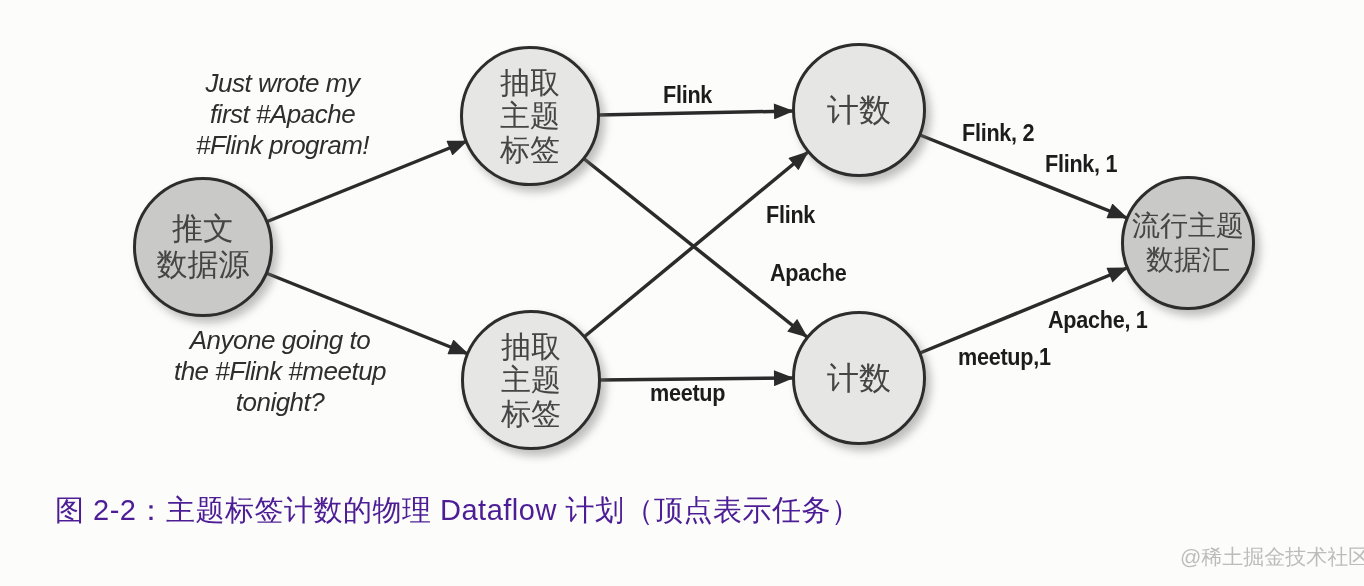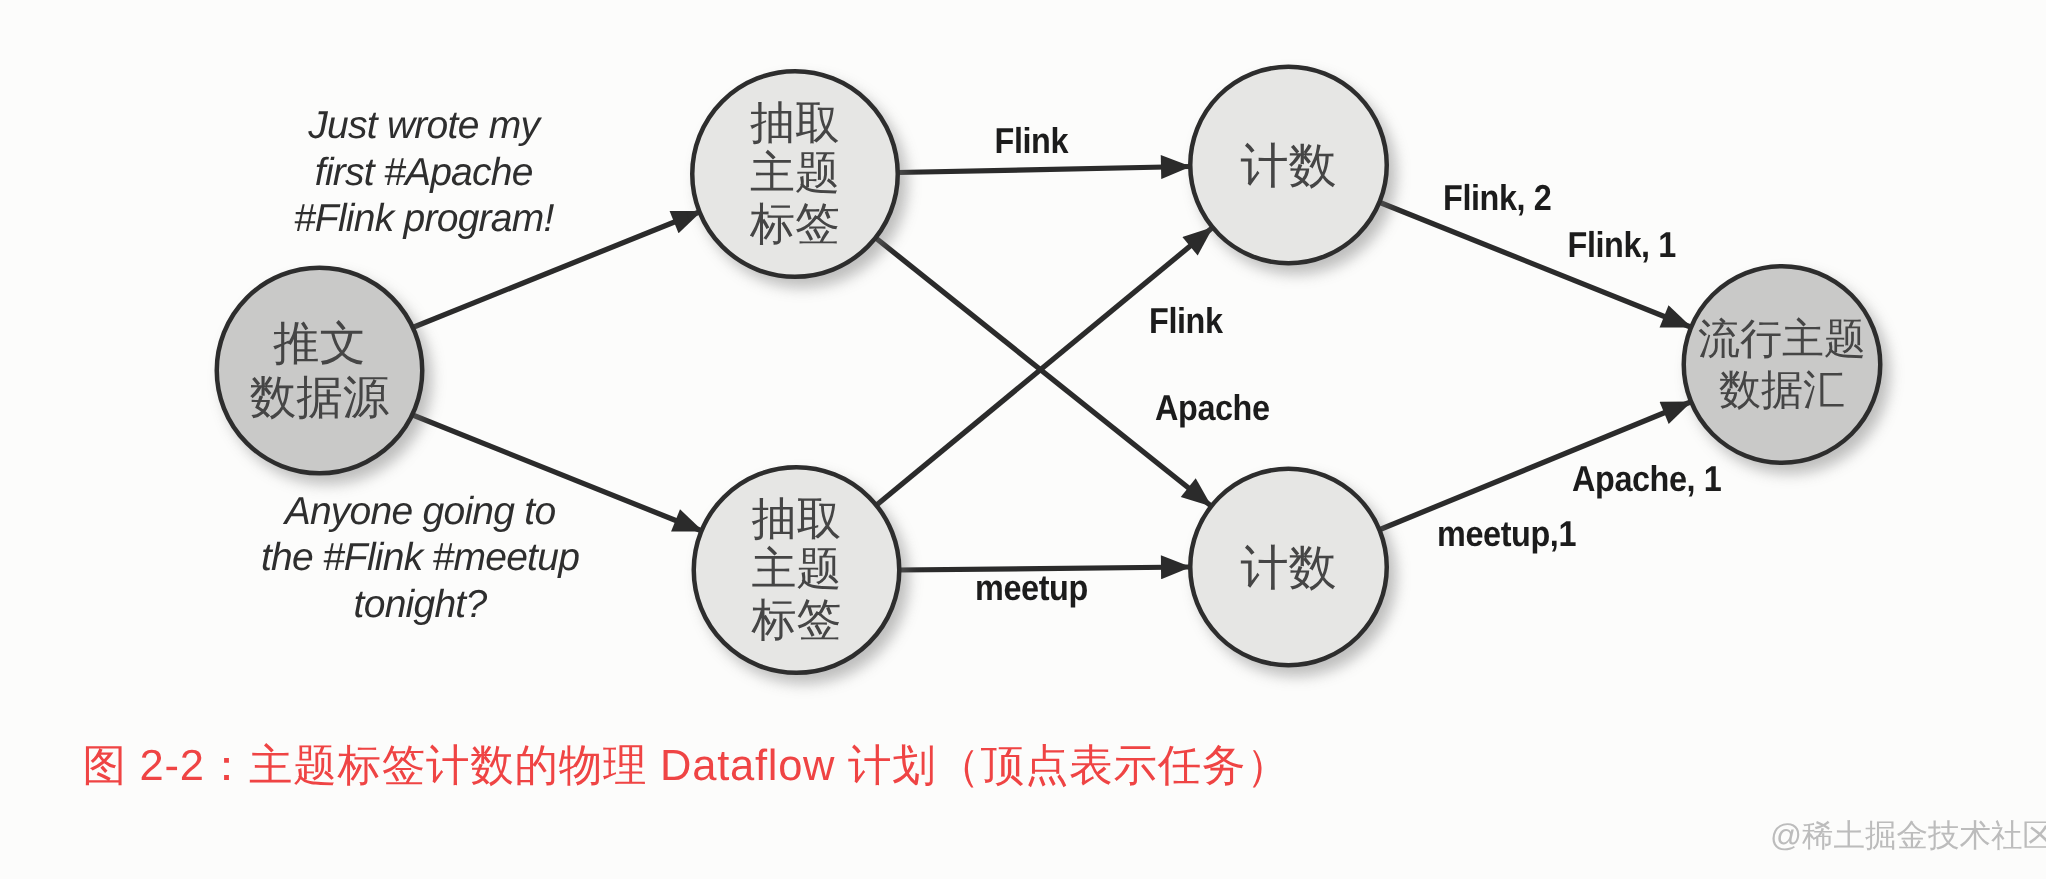--- a/index.html
+++ b/index.html
@@ -22,21 +22,21 @@
   .node{
     position:absolute;box-sizing:border-box;border-radius:50%;
     border:3.5px solid var(--node-border);
     display:flex;align-items:center;justify-content:center;
     text-align:center;white-space:pre-line;color:var(--node-text);
     box-shadow:5px 6px 9px rgba(115,115,115,0.45);
     line-height:1.15;font-weight:400;
   }
   .node.dark{background:var(--node-fill-dark);}
   .node.light{background:var(--node-fill-light);}
-  .node-source{left:143px;top:177px;width:140px;height:140px;font-size:31px;}
+  .node-source{left:133px;top:177px;width:140px;height:140px;font-size:31px;}
   .node-extract-top{left:460px;top:46px;width:140px;height:140px;font-size:30px;line-height:1.12;}
   .node-extract-bottom{left:461px;top:310px;width:140px;height:140px;font-size:30px;line-height:1.12;}
   .node-count-top{left:792px;top:43px;width:134px;height:134px;font-size:32px;}
   .node-count-bottom{left:792px;top:311px;width:134px;height:134px;font-size:32px;}
   .node-sink{left:1121px;top:176px;width:134px;height:134px;font-size:28px;line-height:1.2;text-align:center;}
   .annotation{
     position:absolute;font-style:italic;font-size:26px;line-height:1.19;
     color:#2e2e2e;text-align:center;white-space:pre-line;letter-spacing:-0.5px;
   }
   .annotation.tweet-top{left:175px;top:68px;width:215px;}
@@ -48,21 +48,21 @@
   }
   .el-flink-top{left:663px;top:81px;}
   .el-flink-mid{left:766px;top:201px;}
   .el-apache{left:770px;top:259px;}
   .el-meetup{left:650px;top:379px;}
   .el-flink2{left:962px;top:119px;}
   .el-flink1{left:1045px;top:150px;}
   .el-apache1{left:1048px;top:306px;}
   .el-meetup1{left:958px;top:343px;}
   .caption{
-    position:absolute;left:55px;top:491px;font-size:29px;color:#ef4444;
+    position:absolute;left:55px;top:491px;font-size:29px;color:#4c1d95;
     letter-spacing:0.5px;white-space:nowrap;
   }
   .watermark{
     position:absolute;left:1180px;top:543px;font-size:21px;color:var(--wm);
     white-space:nowrap;
   }
 </style>
 </head>
 <body>
 

